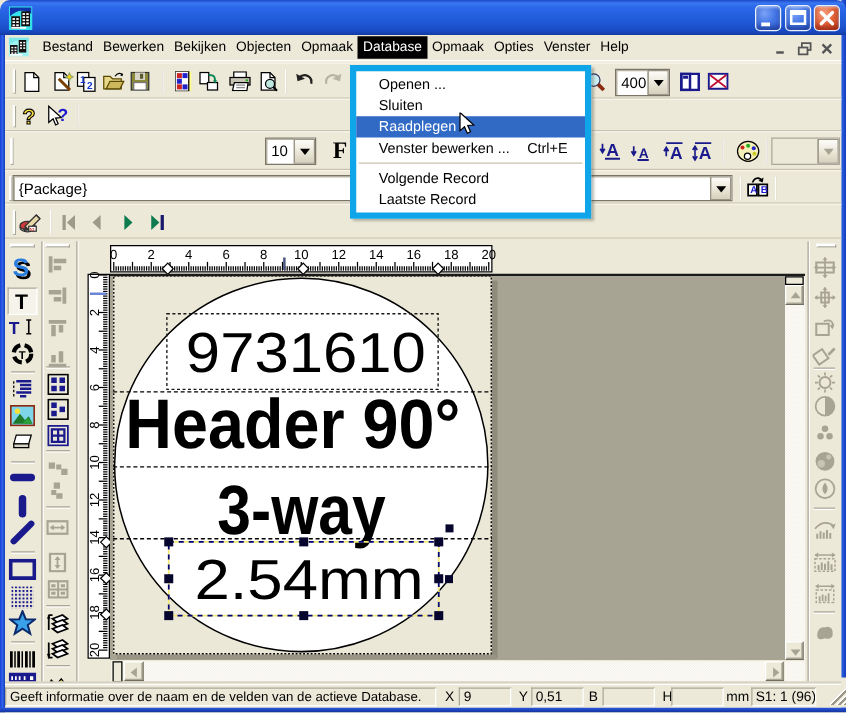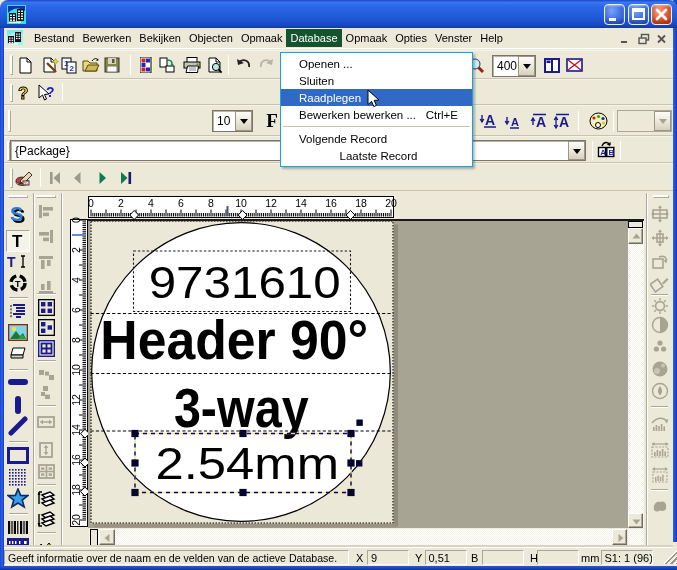--- a/index.html
+++ b/index.html
@@ -24,21 +24,21 @@
     background:radial-gradient(circle at 35% 30%, #7ba2f5 0%, #4679e8 45%, #2a59cf 100%);
     box-shadow:inset 0 -3px 4px rgba(0,0,60,.35), inset 0 1px 2px rgba(255,255,255,.55); }
   #btn-close { background:radial-gradient(circle at 35% 30%, #f3a183 0%, #e4653a 45%, #c03a17 100%);
     box-shadow:inset 0 -3px 4px rgba(90,0,0,.4), inset 0 1px 2px rgba(255,255,255,.5); }
   .tbtn svg { position:absolute; left:0; top:0; }
 
   
   #menubar { left:4px; top:28px; width:669px; height:21px; background:#ece9d8; border-bottom:1px solid #fff; display:flex; align-items:center; }
   #menubar .sysicon { width:17px; height:16px; margin:0 6px 0 3px; }
   .menu-item { padding:3px 4px 3px 4px; font-size:11px; color:#000; white-space:nowrap; }
-  .menu-item.active { background:#14532d; color:#fff; }
+  .menu-item.active { background:#000000; color:#fff; }
   #mdi-btns { margin-left:auto; display:flex; gap:2px; padding-right:4px; }
   .mdi-btn { width:16px; height:14px; background:#ece9d8; border:1px solid #ece9d8; position:relative; }
   .mdi-btn svg { position:absolute; left:0; top:0; }
 
   
   .tbrow { left:4px; width:669px; background:#ece9d8; border-top:1px solid #f6f4ea; border-bottom:1px solid #c9c4b0; }
   #row1 { top:50px;  height:29px; }
   #row2 { top:79px;  height:26px; }
   #row3 { top:105px; height:31px; }
   #row4 { top:136px; height:27px;text-decoration:underline; }
@@ -1246,39 +1246,39 @@
     <div class="abs sfield" style="left:420.5px; width:42px;">0,51</div>
     <div class="abs slabel" style="left:467px;">B</div>
     <div class="abs sfield" style="left:478px; width:42px;"></div>
     <div class="abs slabel" style="left:526px;">H</div>
     <div class="abs sfield" style="left:532.5px; width:42.5px;"></div>
     <div class="abs slabel" style="left:577px;">mm</div>
     <div class="abs sfield" style="left:596.5px; width:52px;">S1: 1 (96)</div>
     <div class="abs" id="grip-corner"></div>
   </div>
 
-  <div class="abs" id="db-menu" style="left:280px; top:52px; width:193px; background:#fff; border:1px solid #0ea5e9; box-shadow:2px 2px 2px rgba(60,60,50,.35); padding:2px 0;">
+  <div class="abs" id="db-menu" style="left:280px; top:52px; width:193px; background:#fff; border:5px solid #0ea5e9; box-shadow:2px 2px 2px rgba(60,60,50,.35); padding:2px 0;">
       <div style="display: flex; justify-content: space-between; padding: 2.5px 14px 2.5px 18px; font-size: 11.5px; white-space: nowrap; color: rgb(0, 0, 0);">
         <span>Openen ...</span>
       </div>
       <div style="display: flex; justify-content: space-between; padding: 2.5px 14px 2.5px 18px; font-size: 11.5px; white-space: nowrap; color: rgb(0, 0, 0);">
         <span>Sluiten</span>
       </div>
       <div style="display: flex; justify-content: space-between; padding: 2.5px 14px 2.5px 18px; font-size: 11.5px; white-space: nowrap; background: rgb(49, 106, 197); color: rgb(255, 255, 255);">
         <span>Raadplegen</span>
       </div>
       <div style="display: flex; justify-content: space-between; padding: 2.5px 14px 2.5px 18px; font-size: 11.5px; white-space: nowrap; color: rgb(0, 0, 0);">
-        <span>Bewerken bewerken ...</span>
+        <span>Venster bewerken ...</span>
         <span>Ctrl+E</span>
       </div>
       <div style="height: 1px; background: rgb(201, 196, 176); margin: 3px 2px;"></div>
       <div style="display: flex; justify-content: space-between; padding: 2.5px 14px 2.5px 18px; font-size: 11.5px; white-space: nowrap; color: rgb(0, 0, 0);">
         <span>Volgende Record</span>
       </div>
-      <div style="display: flex; justify-content: center; padding: 2.5px 14px 2.5px 18px; font-size: 11.5px; white-space: nowrap; color: rgb(0, 0, 0);">
+      <div style="display: flex; justify-content: flex-start; padding: 2.5px 14px 2.5px 18px; font-size: 11.5px; white-space: nowrap; color: rgb(0, 0, 0);">
         <span>Laatste Record</span>
       </div>
     </div>
 
   <svg class="abs" id="cursor" style="left:367px; top:90px;" width="14" height="20" viewBox="0 0 14 20">
     <path d="M1 0 L1 14.5 L4.6 11.4 L6.8 16.6 L9.4 15.4 L7.2 10.4 L12 10 Z" fill="#fff" stroke="#000" stroke-width="1"></path>
   </svg>
 </div>
 
 </body></html>

